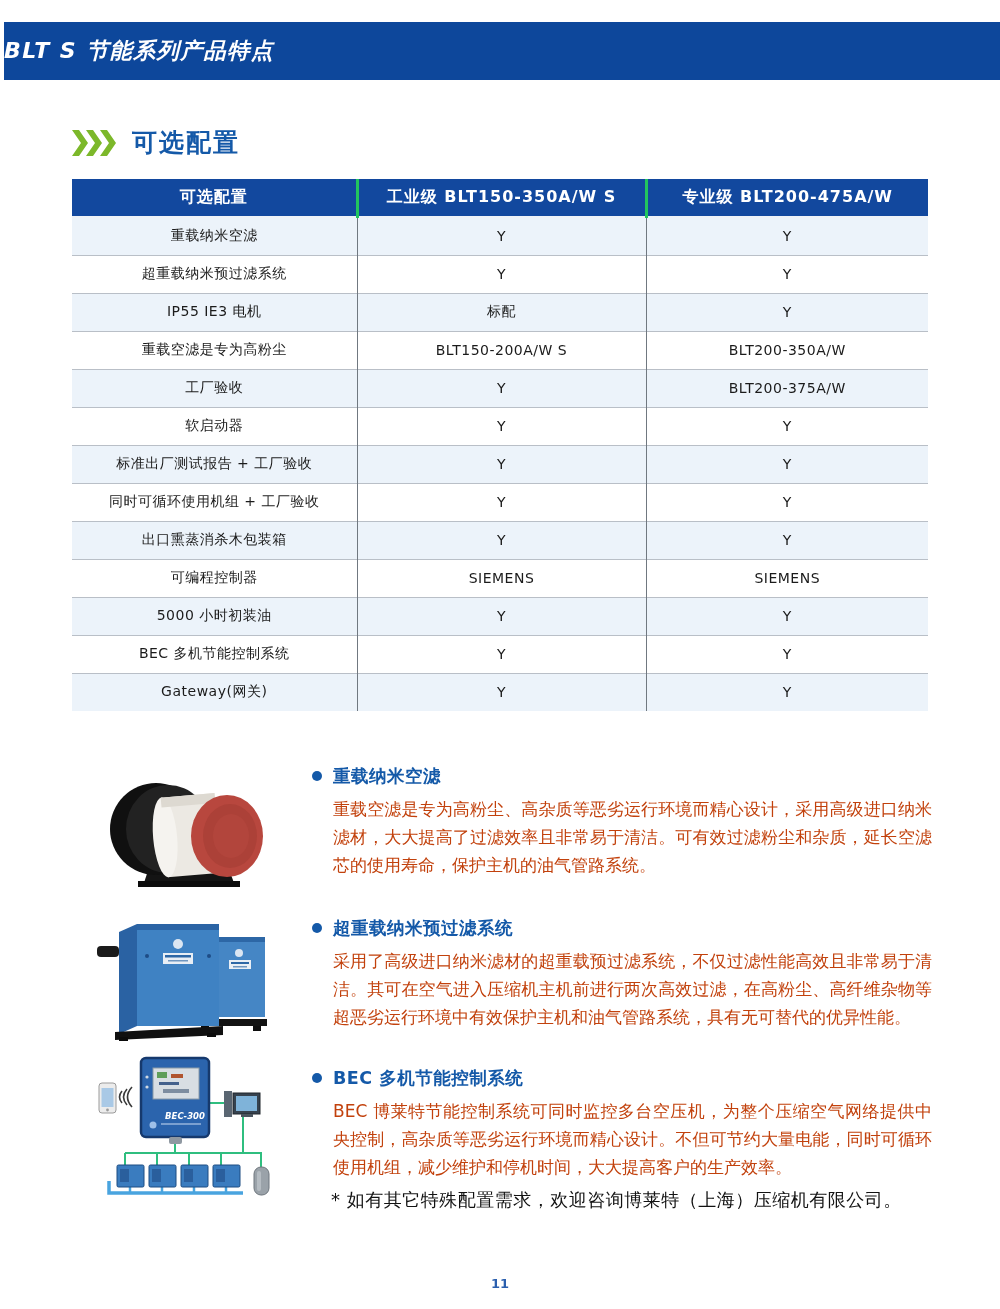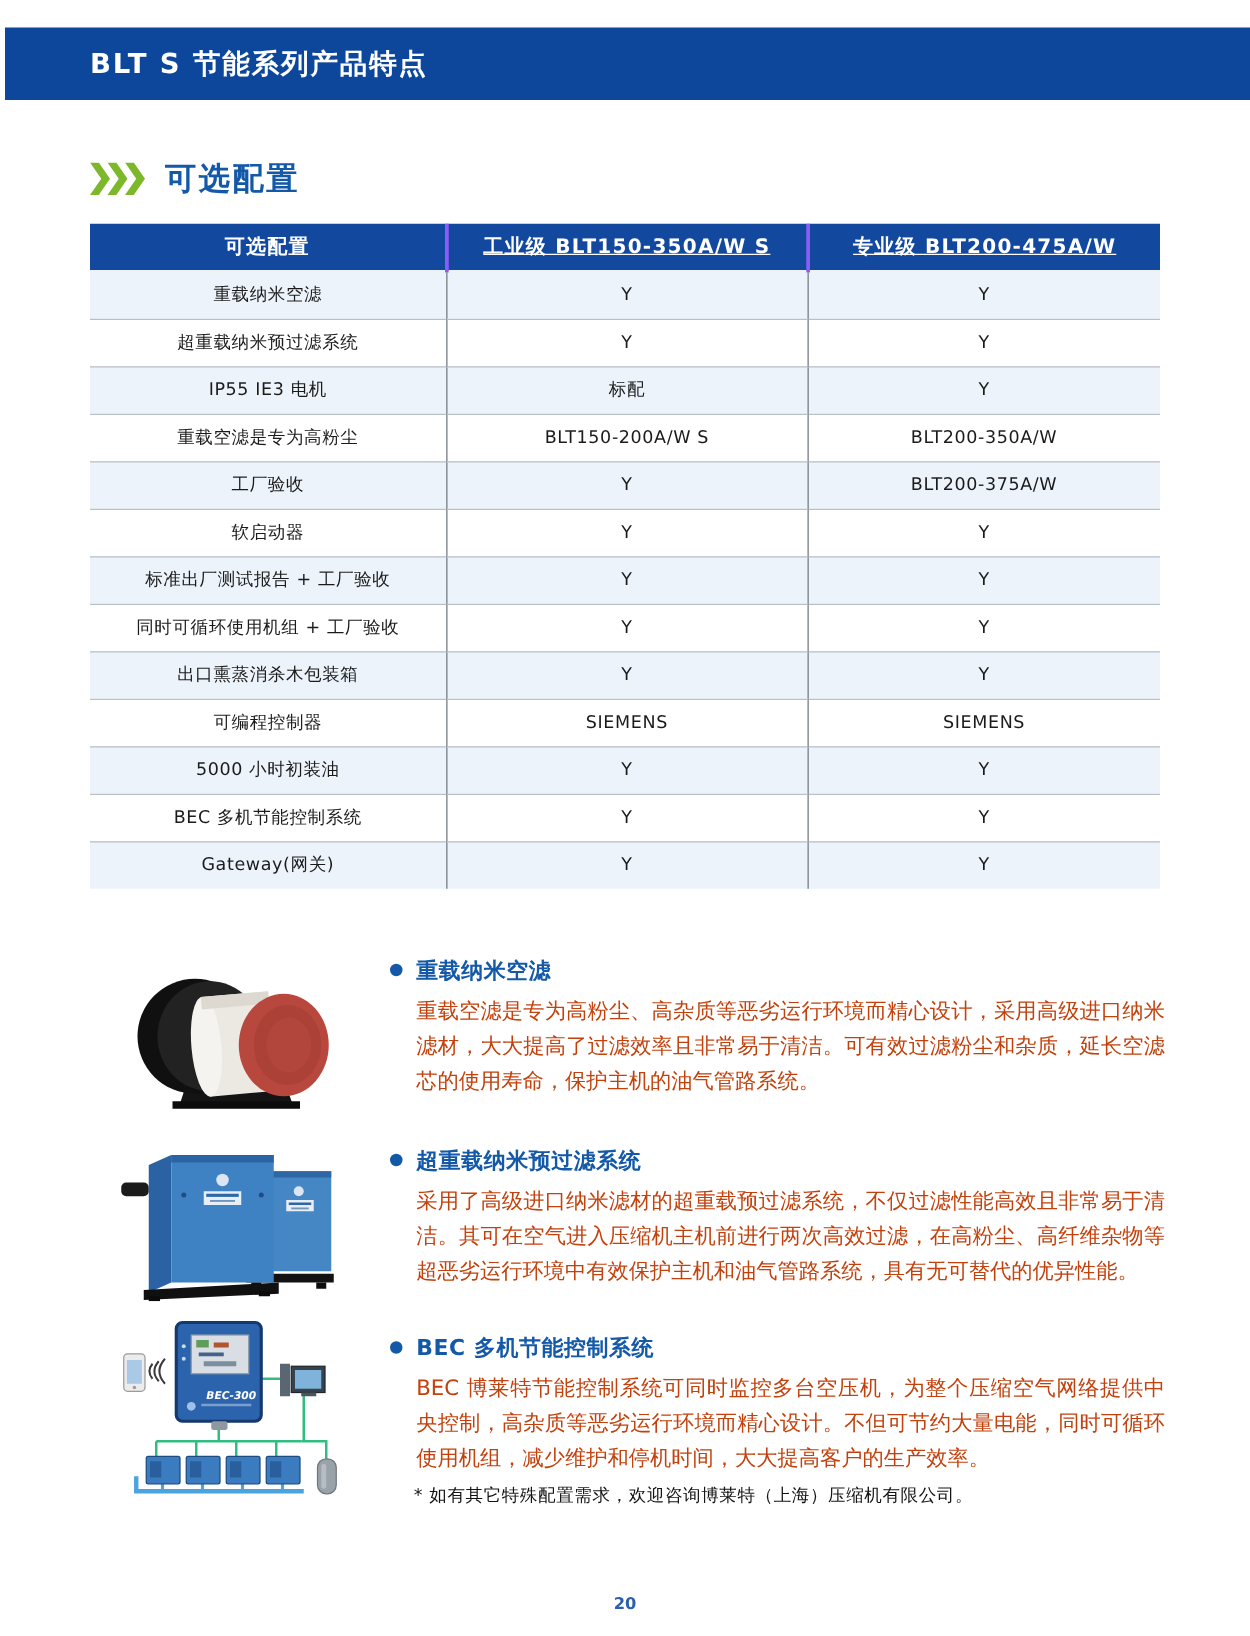--- a/index.html
+++ b/index.html
@@ -10,50 +10,50 @@
     --title-blue:#1459a8;
     --link-blue:#2b5fae;
   }
   *{margin:0;padding:0;box-sizing:border-box;}
   html,body{background:#ffffff;}
   body{font-family:"DejaVu Sans","Liberation Sans",sans-serif;}
   .page{position:relative;width:1000px;height:1309px;background:#ffffff;overflow:hidden;margin:0 auto;}
 
   
   .banner{position:absolute;left:4px;right:0;top:22px;height:58px;background:var(--banner-blue,#0d479b);
-    display:flex;align-items:center;padding-left:68px;}
+    display:flex;align-items:center;font-style:italic;}
   .banner h1{color:#ffffff;font-size:22px;font-weight:bold;letter-spacing:1.5px;}
 
   
   .section-heading{position:absolute;left:72px;top:126px;display:flex;align-items:center;gap:14px;}
   .section-heading h2{color:var(--title-blue,#1459a8);font-size:25px;font-weight:bold;letter-spacing:2px;}
   .chevrons{display:block;}
 
   
   .config-table{position:absolute;left:72px;top:179px;width:856px;border-collapse:collapse;table-layout:fixed;}
   .config-table th{height:38px;background:var(--table-header-blue,#12489e);color:#ffffff;
     font-size:16px;font-weight:bold;text-align:center;letter-spacing:1px;}
-  .config-table th + th{border-left:3px solid #8b5cf6;text-decoration:underline;}
+  .config-table th + th{border-left:3px solid #22c55e;}
   .config-table tbody td{height:38px;text-align:center;font-size:14px;color:#1b1b1b;letter-spacing:0.5px;}
   .config-table tbody td + td{border-left:1px solid #707880;}
   .config-table tbody tr{border-bottom:1px solid #b9bfc7;background:#ffffff;}
   .config-table tbody tr:first-child{border-top:2px solid #eef2f7;}
   .config-table tbody tr:last-child{border-bottom:none;}
   .config-table tbody tr.alt{background:var(--alt-row-blue,#ecf3fa);}
 
   
   .feature{position:absolute;left:312px;width:620px;}
   .feature-head{display:flex;align-items:center;gap:11px;}
   .bullet{width:10px;height:10px;border-radius:50%;background:var(--title-blue,#1459a8);flex:0 0 auto;}
   .feature-head h3{color:var(--title-blue,#1459a8);font-size:17.5px;font-weight:bold;letter-spacing:0.5px;}
   .feature-body{margin-top:7px;margin-left:21px;font-size:17px;line-height:28px;color:#c2410c;text-align:justify;}
 
   .illus{position:absolute;}
 
-  .footnote{position:absolute;left:331px;top:1188px;font-size:14px;color:#121212;letter-spacing:0.5px;}
+  .footnote{position:absolute;left:331px;top:1188px;font-size:18px;color:#121212;letter-spacing:0.5px;}
   .page-number{position:absolute;left:0;right:0;top:1276px;text-align:center;
     color:var(--link-blue,#2b5fae);font-size:13px;font-weight:bold;}
 </style>
 </head>
 <body>
 
 <div class="page">
 
   <header class="banner">
     <h1>BLT S 节能系列产品特点</h1>
@@ -275,15 +275,15 @@
   <section class="feature" style="top:1066px;">
     <div class="feature-head">
       <span class="bullet"></span>
       <h3>BEC 多机节能控制系统</h3>
     </div>
     <p class="feature-body">BEC 博莱特节能控制系统可同时监控多台空压机，为整个压缩空气网络提供中央控制，高杂质等恶劣运行环境而精心设计。不但可节约大量电能，同时可循环使用机组，减少维护和停机时间，大大提高客户的生产效率。</p>
   </section>
 
   <p class="footnote">* 如有其它特殊配置需求，欢迎咨询博莱特（上海）压缩机有限公司。</p>
 
-  <div class="page-number">20</div>
+  <div class="page-number">11</div>
 
 </div>
 
 </body></html>

